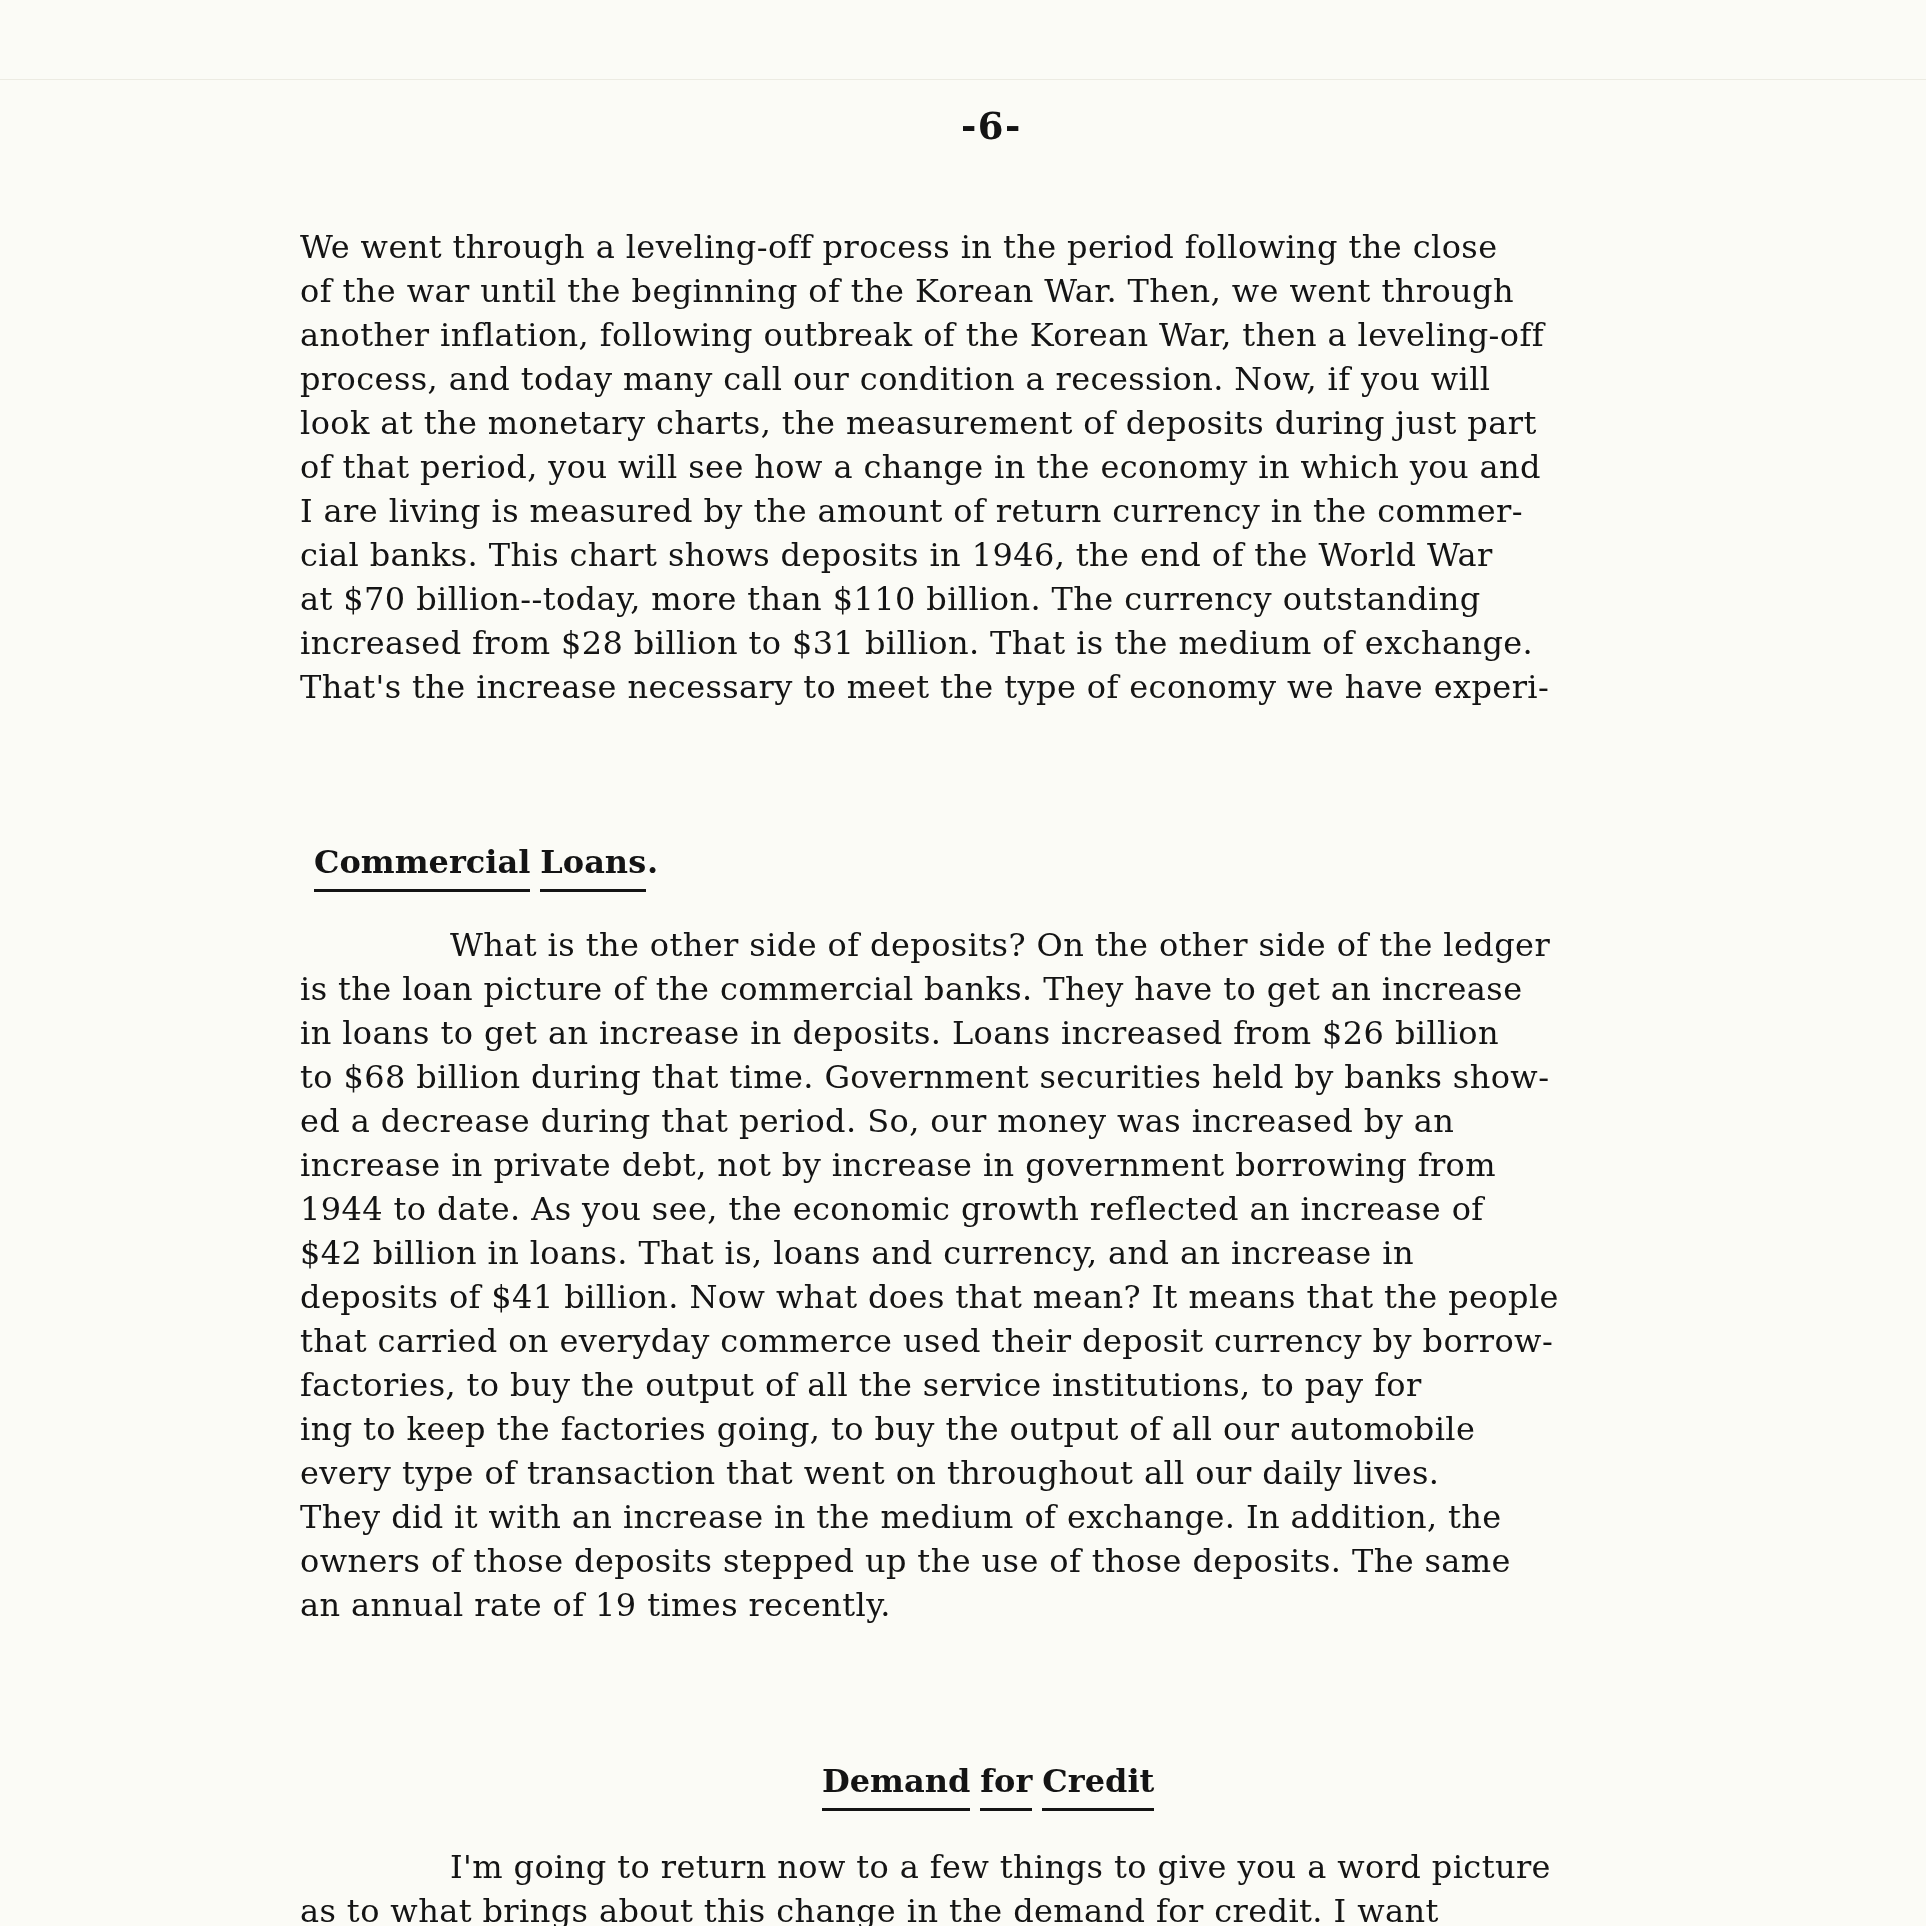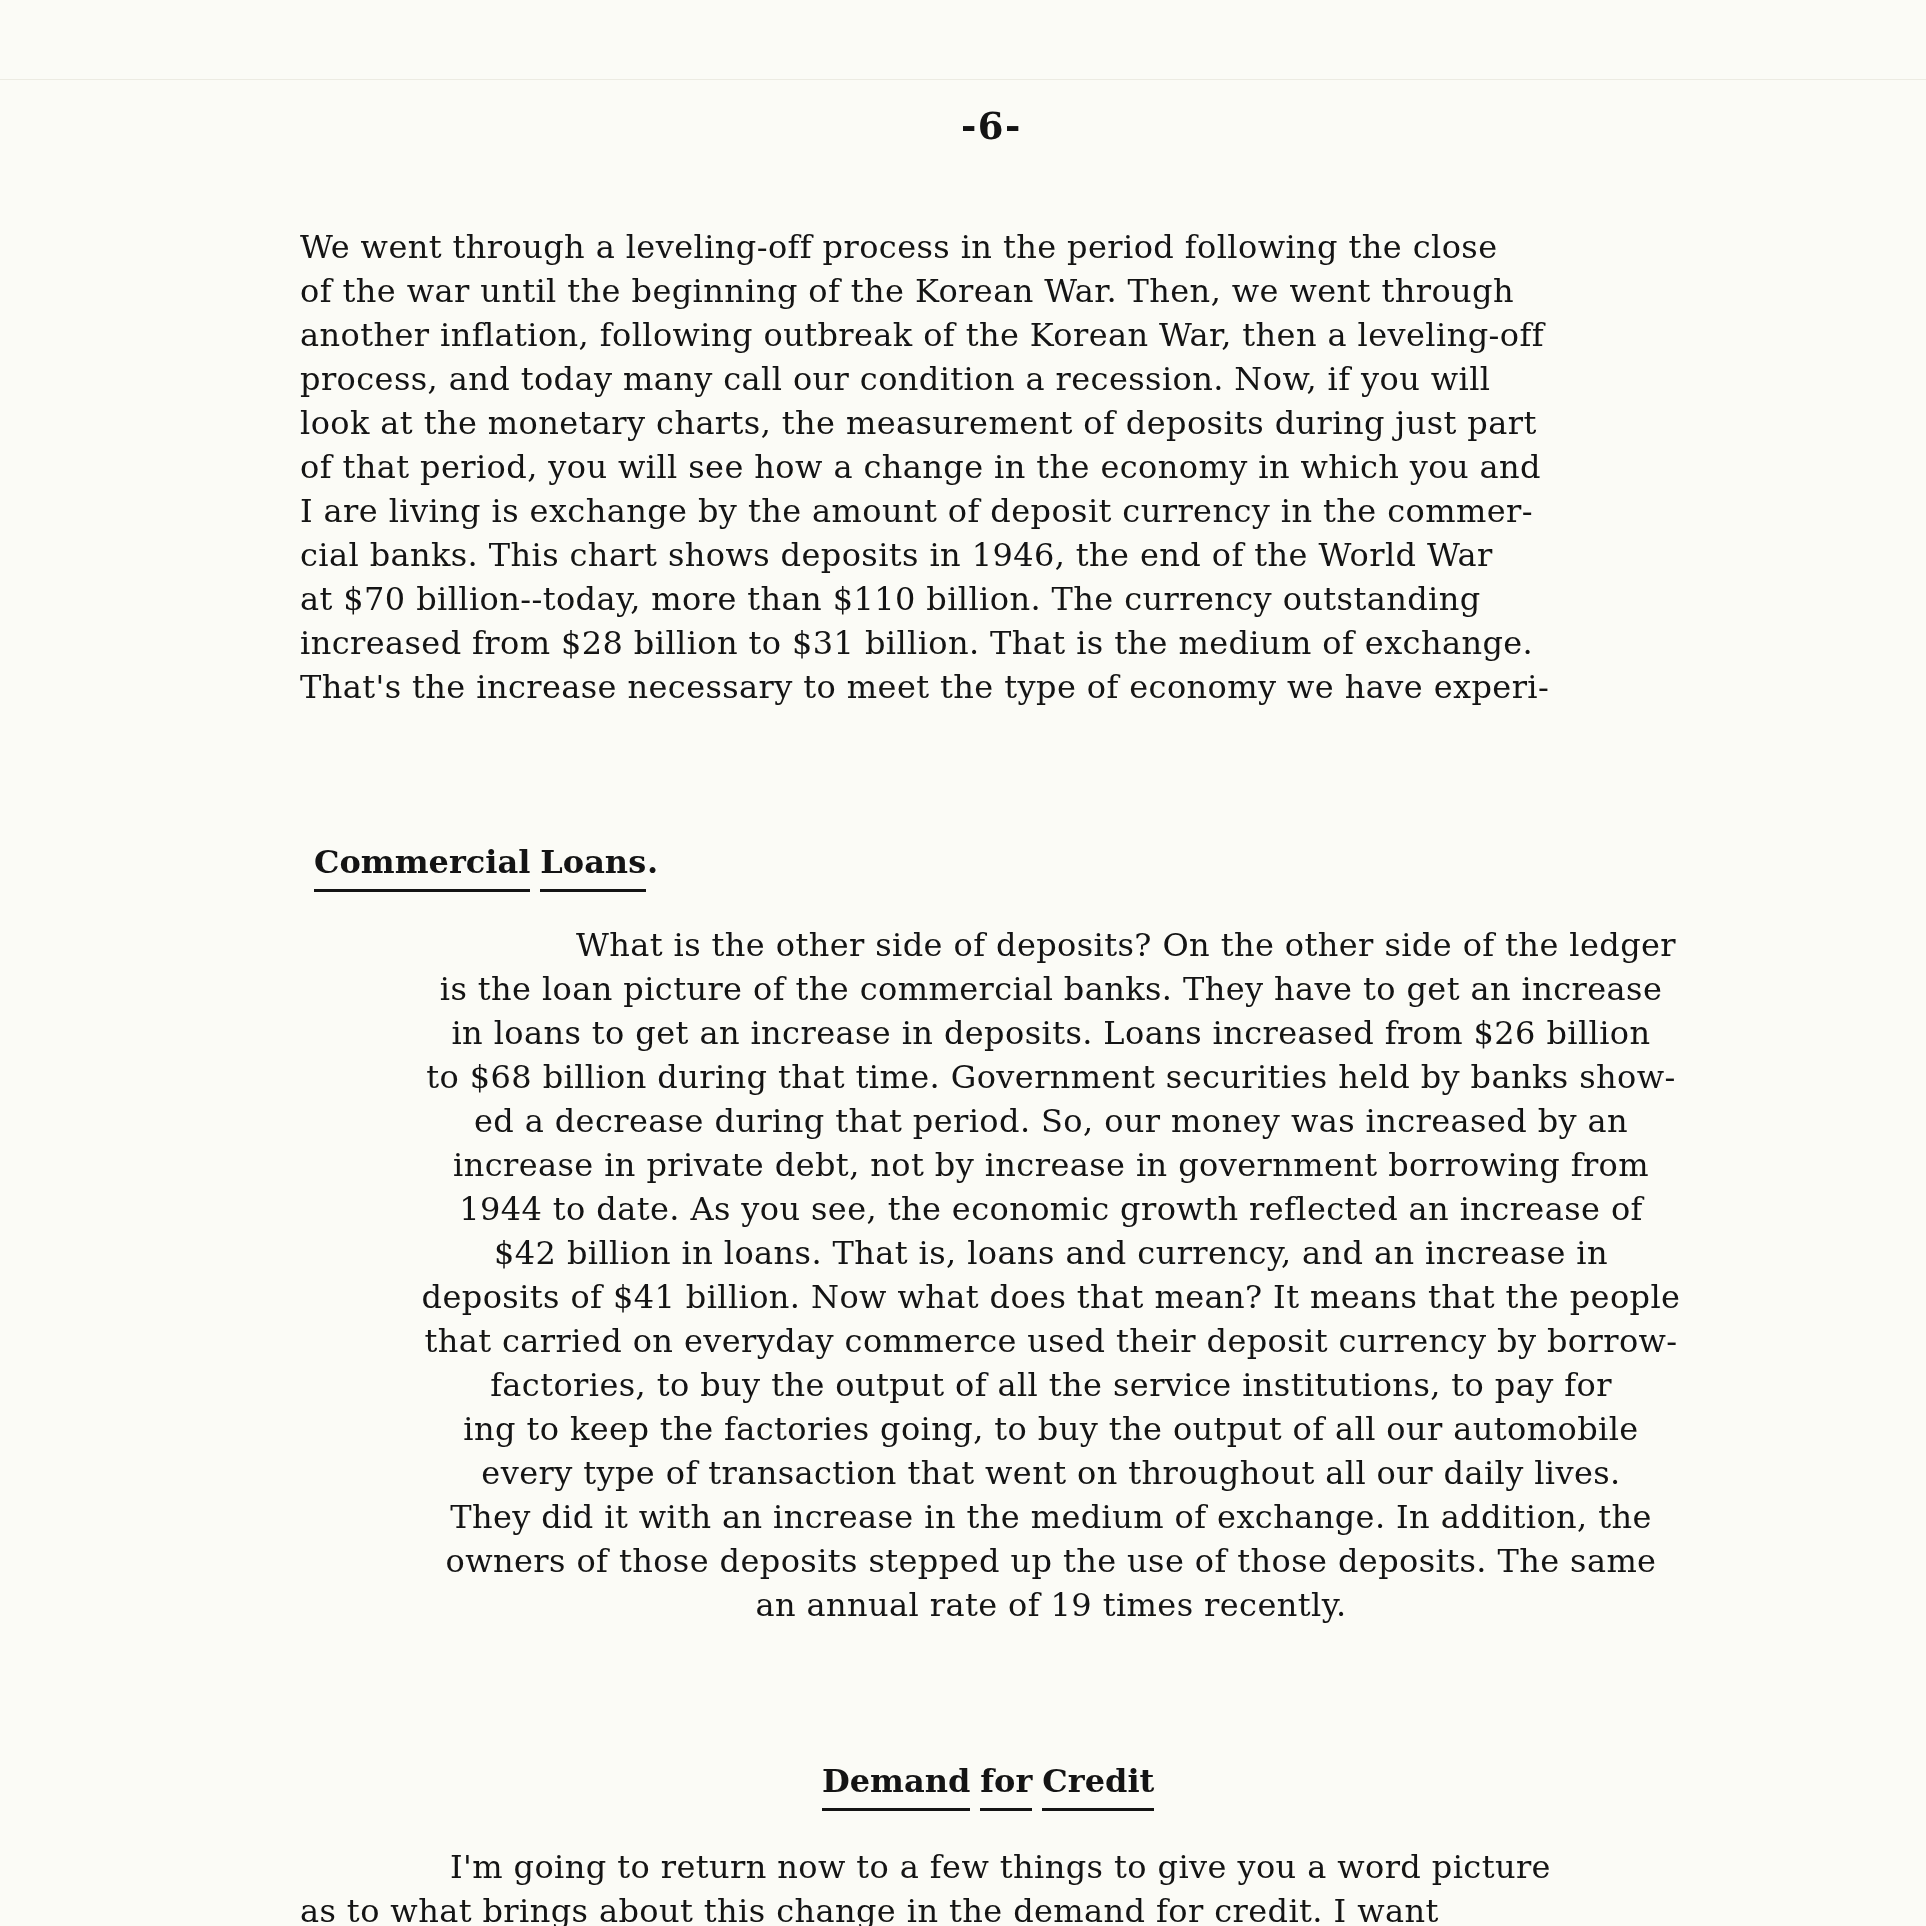--- a/index.html
+++ b/index.html
@@ -67,40 +67,40 @@
       border-bottom: 3.5px solid #141414;
       padding-bottom: 5.4px;
       margin-right: 10px;
     }
     .heading .punct {
       display: inline-block;
       margin-left: -9.2px;
     }
     #p1 { top: 225px; }
     #h1 { left: 314px; top: 840px; }
-    #p2 { top: 923px; text-align: center; }
+    #p2 { top: 923px; }
     #h2 { left: 822px; top: 1759px; }
     #p3 { top: 1845px; }
   </style>
 </head>
 <body>
 
 <div class="page">
   <div class="page-edge"></div>
 
   <div class="page-number">-6-</div>
 
   <div id="p1" class="body-text">
     <span class="line">We went through a leveling-off process in the period following the close</span>
     <span class="line">of the war until the beginning of the Korean War.  Then, we went through</span>
     <span class="line">another inflation, following outbreak of the Korean War, then a leveling-off</span>
     <span class="line">process, and today many call our condition a recession.  Now, if you  will</span>
     <span class="line">look at the monetary charts, the measurement of deposits during just part</span>
     <span class="line">of that period, you will see how a change in the economy in which you and</span>
-    <span class="line">I are living is exchange by the amount of deposit currency in the commer-</span>
+    <span class="line">I are living is measured by the amount of return currency in the commer-</span>
     <span class="line">cial banks.  This chart shows deposits in 1946, the end of the World War</span>
     <span class="line">at $70 billion--today, more than $110 billion.  The currency outstanding</span>
     <span class="line">increased from $28 billion to $31 billion.  That is the medium of exchange.</span>
     <span class="line">That's the increase necessary to meet the type of economy we have experi-</span>
   </div>
 
   <div id="h1" class="heading">
     <span class="word">Commercial</span><span class="word">Loans</span><span class="punct">.</span>
   </div>
 

